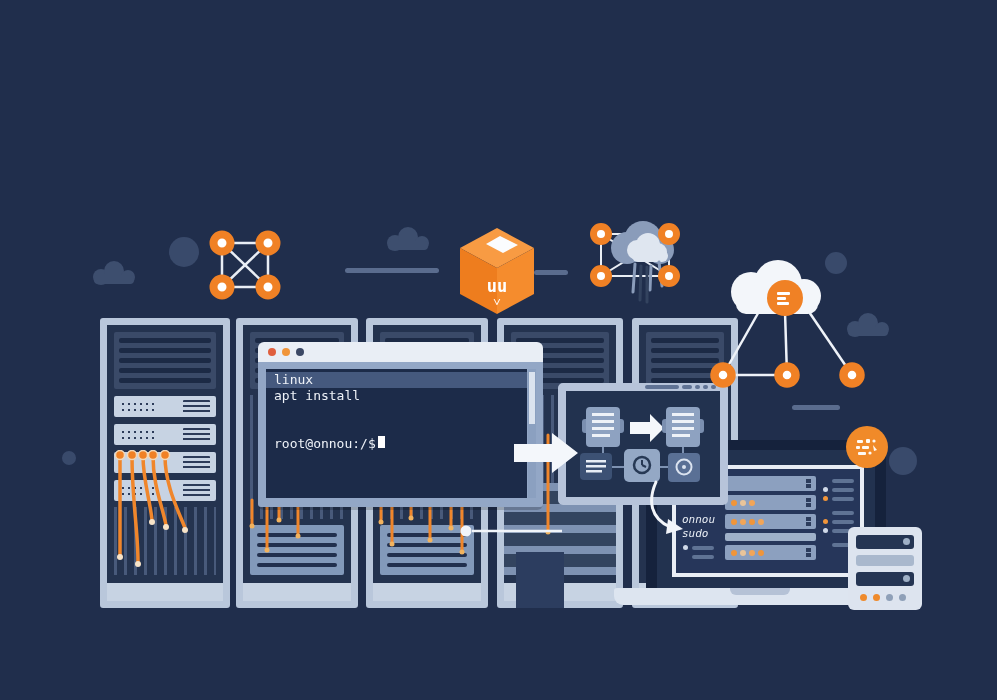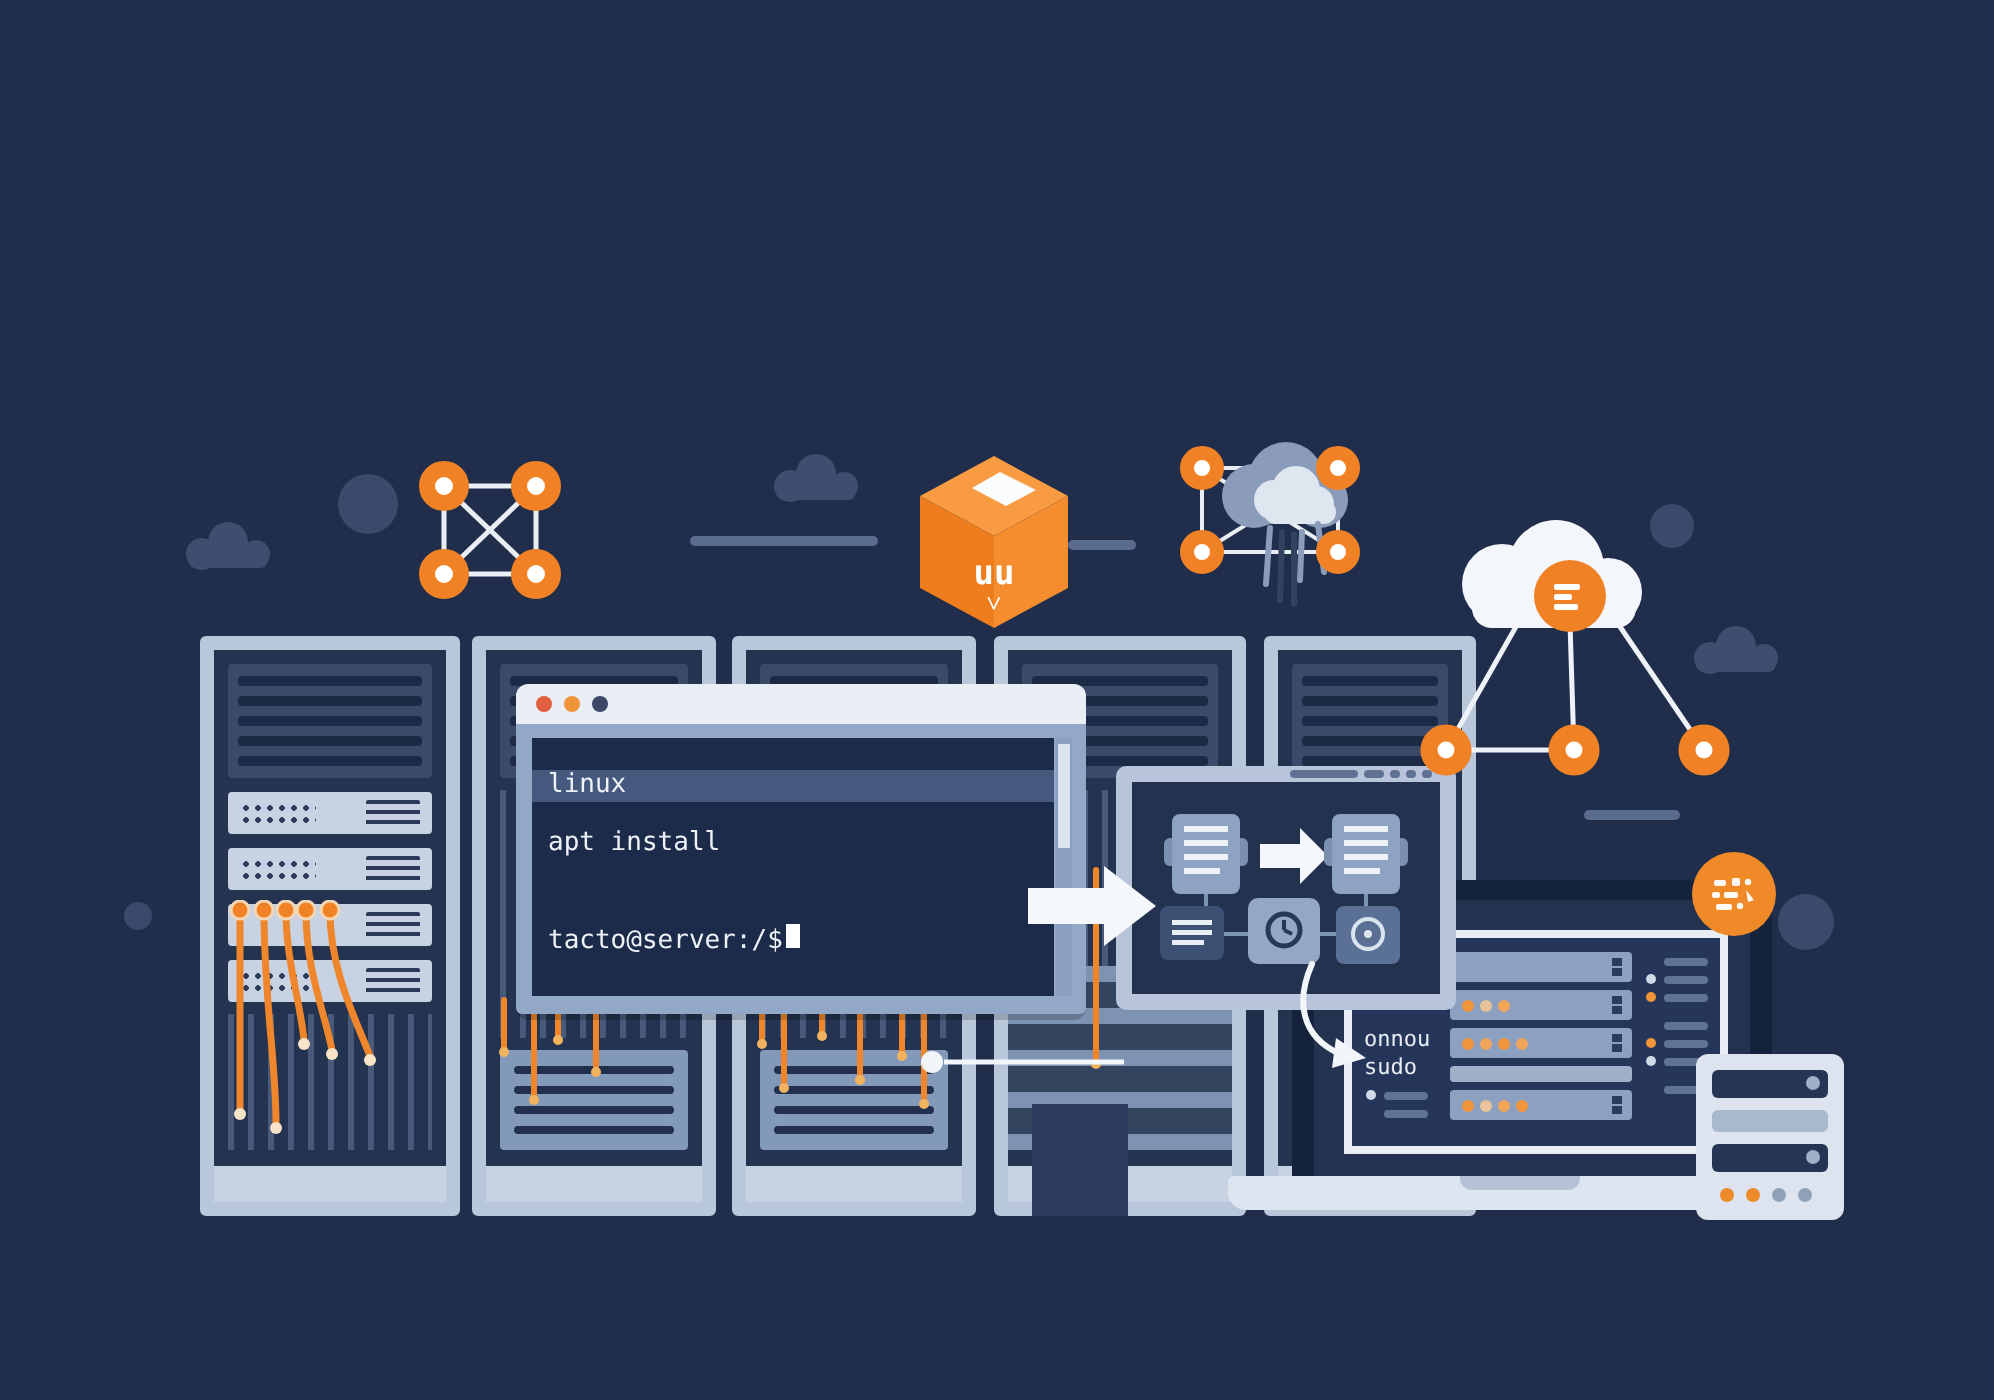--- a/index.html
+++ b/index.html
@@ -40,21 +40,21 @@
   #terminal{left:258px;top:342px;width:285px;height:165px;z-index:30;border-radius:6px;
             box-shadow:0 3px 0 rgba(0,0,0,.18);}
   .t-titlebar{height:20px;background:#e9eef5;border-radius:6px 6px 0 0;display:flex;
               align-items:center;gap:6px;padding:0 10px;}
   .t-dot{width:8px;height:8px;border-radius:50%;}
   .t-frame{height:145px;background:#93a7c6;padding:7px 16px 9px 8px;box-sizing:border-box;
            position:relative;border-radius:0 0 3px 3px;}
   .t-content{background:#1c2b49;height:100%;font-family:"DejaVu Sans Mono",monospace;
              font-size:13px;line-height:16px;color:#eef2f8;padding:3px 8px;box-sizing:border-box;}
   .t-line{white-space:pre;height:16px;}
-  .t-line.hl{background:#45597e;margin:13px -8px;padding:0 8px;}
+  .t-line.hl{background:#45597e;margin:0 -8px;padding:0 8px;}
   .faint{opacity:.35;}
   .cursor{display:inline-block;width:7px;height:12px;background:#ffffff;margin-left:2px;}
   .t-scroll{position:absolute;right:7px;top:7px;bottom:9px;width:8px;background:#8ba0c0;}
   .t-scroll i{position:absolute;top:3px;left:1px;width:6px;height:52px;background:#dbe3ef;display:block;}
 
   
   #flowpanel{left:558px;top:383px;width:170px;height:122px;background:#22324f;
              border:8px solid #b7c4da;border-radius:5px;box-sizing:border-box;z-index:53;}
   .fp-dashes{position:absolute;top:-6px;right:4px;display:flex;gap:3px;align-items:center;}
   .fp-dashes i{height:4px;background:#5f7294;border-radius:2px;display:block;}
@@ -66,21 +66,21 @@
   .lp-screen{position:absolute;left:0;top:0;right:0;bottom:17px;background:#15223c;
              border-radius:8px 8px 0 0;}
   .lp-display{position:absolute;left:11px;top:10px;right:11px;bottom:0;background:#22324f;}
   .lp-window{position:absolute;left:26px;top:25px;width:192px;height:112px;border:4px solid #e9eef5;
              background:#26365a;box-sizing:border-box;display:flex;padding:5px 6px;gap:6px;}
   .lp-left{width:38px;font-family:"DejaVu Sans Mono",monospace;font-size:11px;color:#e8edf4;}
   .mini{height:4px;background:#5f7394;border-radius:2px;margin:5px 0 0 10px;width:22px;position:relative;}
   .mini.dw::before,.mini.do::before{content:'';position:absolute;left:-9px;top:-1px;width:5px;height:5px;
        border-radius:50%;background:#cfd9e8;}
   .mini.do::before{background:#f0953a;}
-  .lp-note{margin-top:12px;line-height:14px;}
+  .lp-note{margin-top:12px;line-height:14px;font-style:italic;}
   .lp-servers{width:92px;display:flex;flex-direction:column;gap:4px;padding-top:2px;}
   .srow{height:15px;background:#8ca0bf;border-radius:2px;position:relative;display:flex;
         align-items:center;gap:3px;padding-left:6px;box-sizing:border-box;}
   .srow::after{content:'';position:absolute;right:5px;top:3px;width:5px;height:9px;
        background:linear-gradient(180deg,#2c3c5c 0 4px,transparent 4px 5px,#2c3c5c 5px 9px);}
   .srow.thin{height:8px;background:#9fb1c9;}
   .srow.thin::after{display:none;}
   .sdot{width:6px;height:6px;border-radius:50%;}
   .o1{background:#f0953a;}.o2{background:#e8c49a;}.o3{background:#f2a558;}
   .lp-right{flex:1;}
@@ -355,21 +355,21 @@
       <span class="t-dot" style="background:#df5f3e"></span>
       <span class="t-dot" style="background:#f0953a"></span>
       <span class="t-dot" style="background:#3b4865"></span>
     </div>
     <div class="t-frame">
       <div class="t-content">
         <div class="t-line hl">linux</div>
         <div class="t-line">apt install</div>
         <div class="t-line"></div>
         <div class="t-line"></div>
-        <div class="t-line"><span>tacto@server:/$</span><span class="cursor"></span></div>
+        <div class="t-line"><span>root@onnou:/$</span><span class="cursor"></span></div>
       </div>
       <div class="t-scroll">
           <i></i>
         </div>
     </div>
   </div>
 
   <div class="abs" id="laptop">
     <div class="lp-screen">
       <div class="lp-display"></div>

